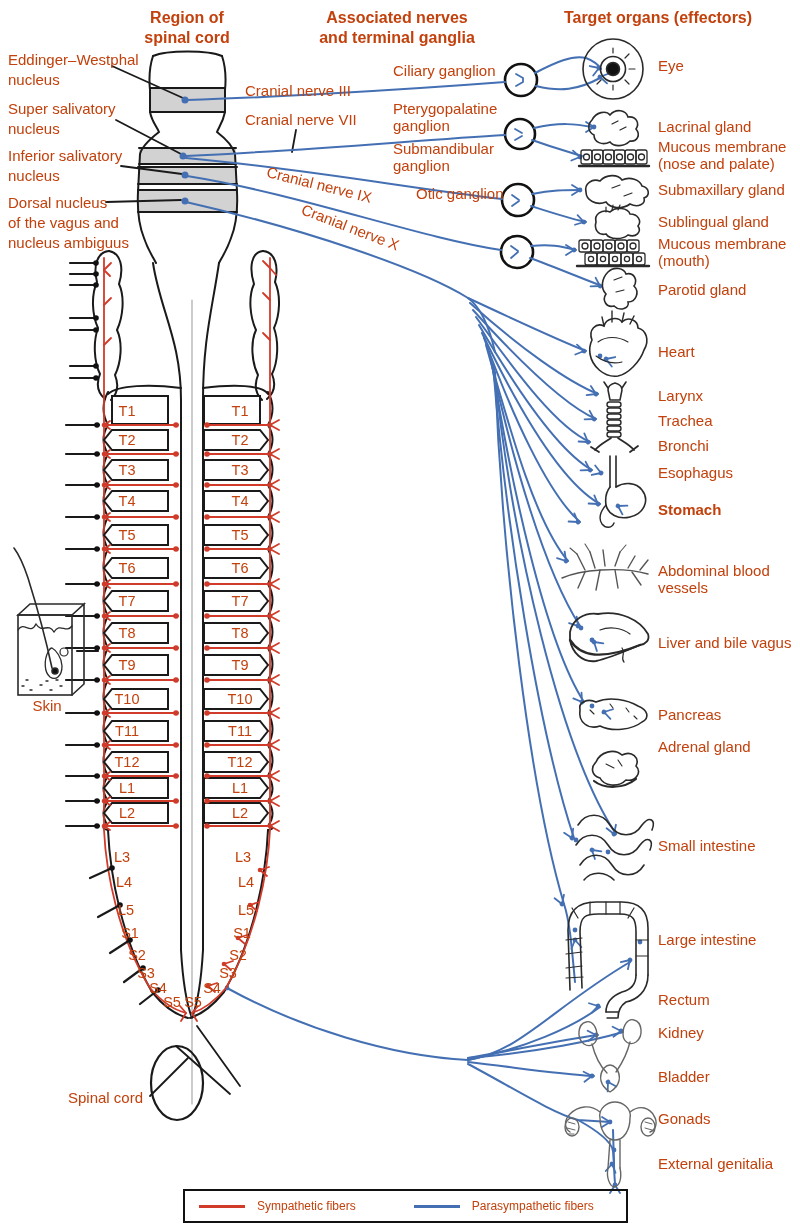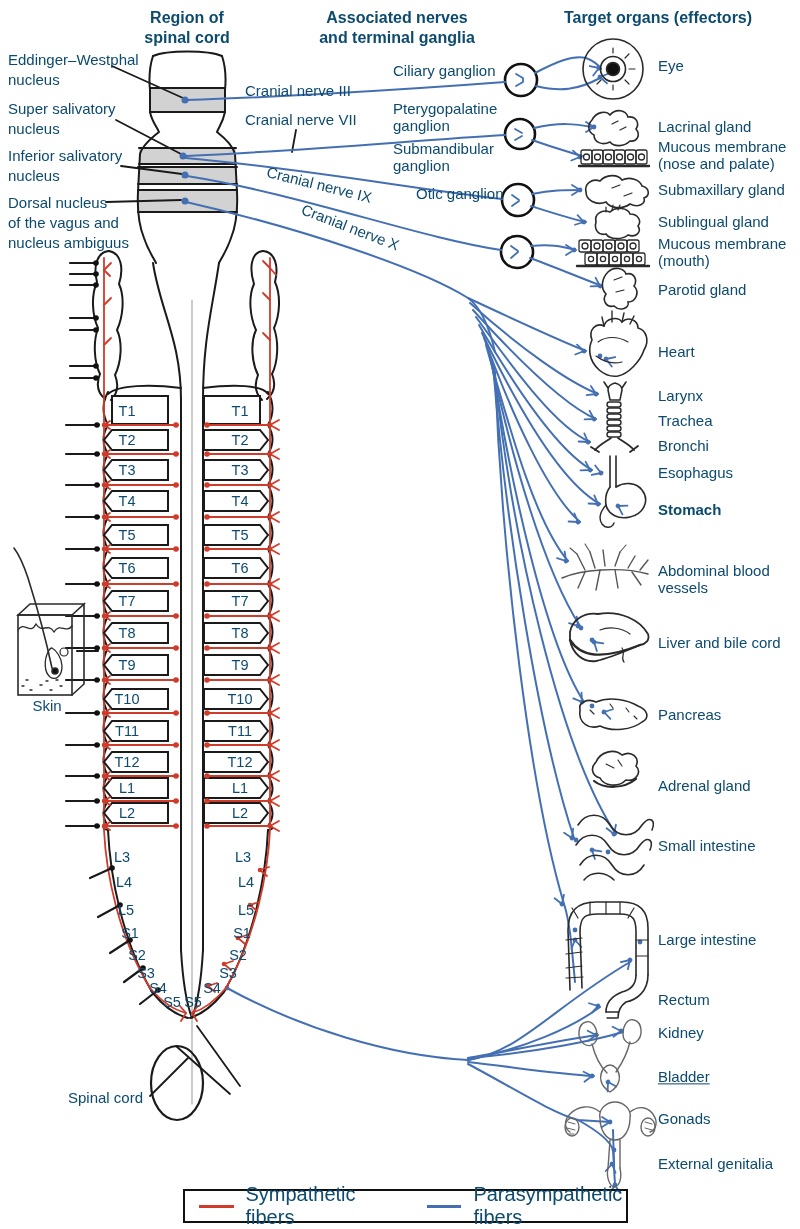--- a/index.html
+++ b/index.html
@@ -1,26 +1,26 @@
 <!DOCTYPE html>
 <html><head>
 <meta charset="utf-8">
 <style>
   html,body{margin:0;padding:0;background:#fff;}
   #stage{position:relative;width:800px;height:1229px;background:#fff;overflow:hidden;
-         font-family:"Liberation Sans","DejaVu Sans",sans-serif;color:#0c4a6e;}
+         font-family:"Liberation Sans","DejaVu Sans",sans-serif;color:#c2410c;}
   .lbl{position:absolute;font-size:15px;line-height:1.32;white-space:pre-line;}
   .hdr{position:absolute;font-size:16px;line-height:1.25;font-weight:bold;text-align:center;white-space:pre-line;}
   .tight{line-height:1.15;}
   .organ-label{left:658px;transform:translateY(-50%);line-height:1.15;}
   .seg{position:absolute;font-size:14.5px;transform:translate(-50%,-50%);white-space:nowrap;}
   .rot{transform-origin:left center;}
   svg{position:absolute;left:0;top:0;}
   #legend{position:absolute;left:183px;top:1189px;width:441px;height:30px;border:2.5px solid #111;
-          display:flex;align-items:center;font-size:20px;}
+          display:flex;align-items:center;font-size:12px;}
   .leg-line{display:inline-block;width:46px;height:3px;margin:0 12px 0 0;}
   .leg-sym{margin-left:14px;}
   .leg-para{margin-left:58px;}
 </style>
 </head>
 <body>
 
 <div id="stage">
 
 <svg id="art" width="800" height="1229" viewBox="0 0 800 1229">
@@ -751,23 +751,23 @@
 (mouth)</div>
     <div class="lbl organ-label" style="top: 290px;">Parotid gland</div>
     <div class="lbl organ-label" style="top: 352px;">Heart</div>
     <div class="lbl organ-label" style="top: 396px;">Larynx</div>
     <div class="lbl organ-label" style="top: 421px;">Trachea</div>
     <div class="lbl organ-label" style="top: 446px;">Bronchi</div>
     <div class="lbl organ-label" style="top: 473px;">Esophagus</div>
     <div class="lbl organ-label" style="top: 510px; font-weight: bold;">Stomach</div>
     <div class="lbl organ-label" style="top: 579px;">Abdominal blood
 vessels</div>
-    <div class="lbl organ-label" style="top: 643px;">Liver and bile cord</div>
+    <div class="lbl organ-label" style="top: 643px;">Liver and bile vagus</div>
     <div class="lbl organ-label" style="top: 715px;">Pancreas</div>
-    <div class="lbl organ-label" style="top: 786px;">Adrenal gland</div>
+    <div class="lbl organ-label" style="top: 747px;">Adrenal gland</div>
     <div class="lbl organ-label" style="top: 846px;">Small intestine</div>
     <div class="lbl organ-label" style="top: 940px;">Large intestine</div>
     <div class="lbl organ-label" style="top: 1000px;">Rectum</div>
     <div class="lbl organ-label" style="top: 1033px;">Kidney</div>
-    <div class="lbl organ-label" style="top: 1077px; text-decoration: underline;">Bladder</div>
+    <div class="lbl organ-label" style="top: 1077px;">Bladder</div>
     <div class="lbl organ-label" style="top: 1119px; text-align: right;">Gonads</div>
     <div class="lbl organ-label" style="top: 1164px;">External genitalia</div>
   </div>
 
 </body></html>

